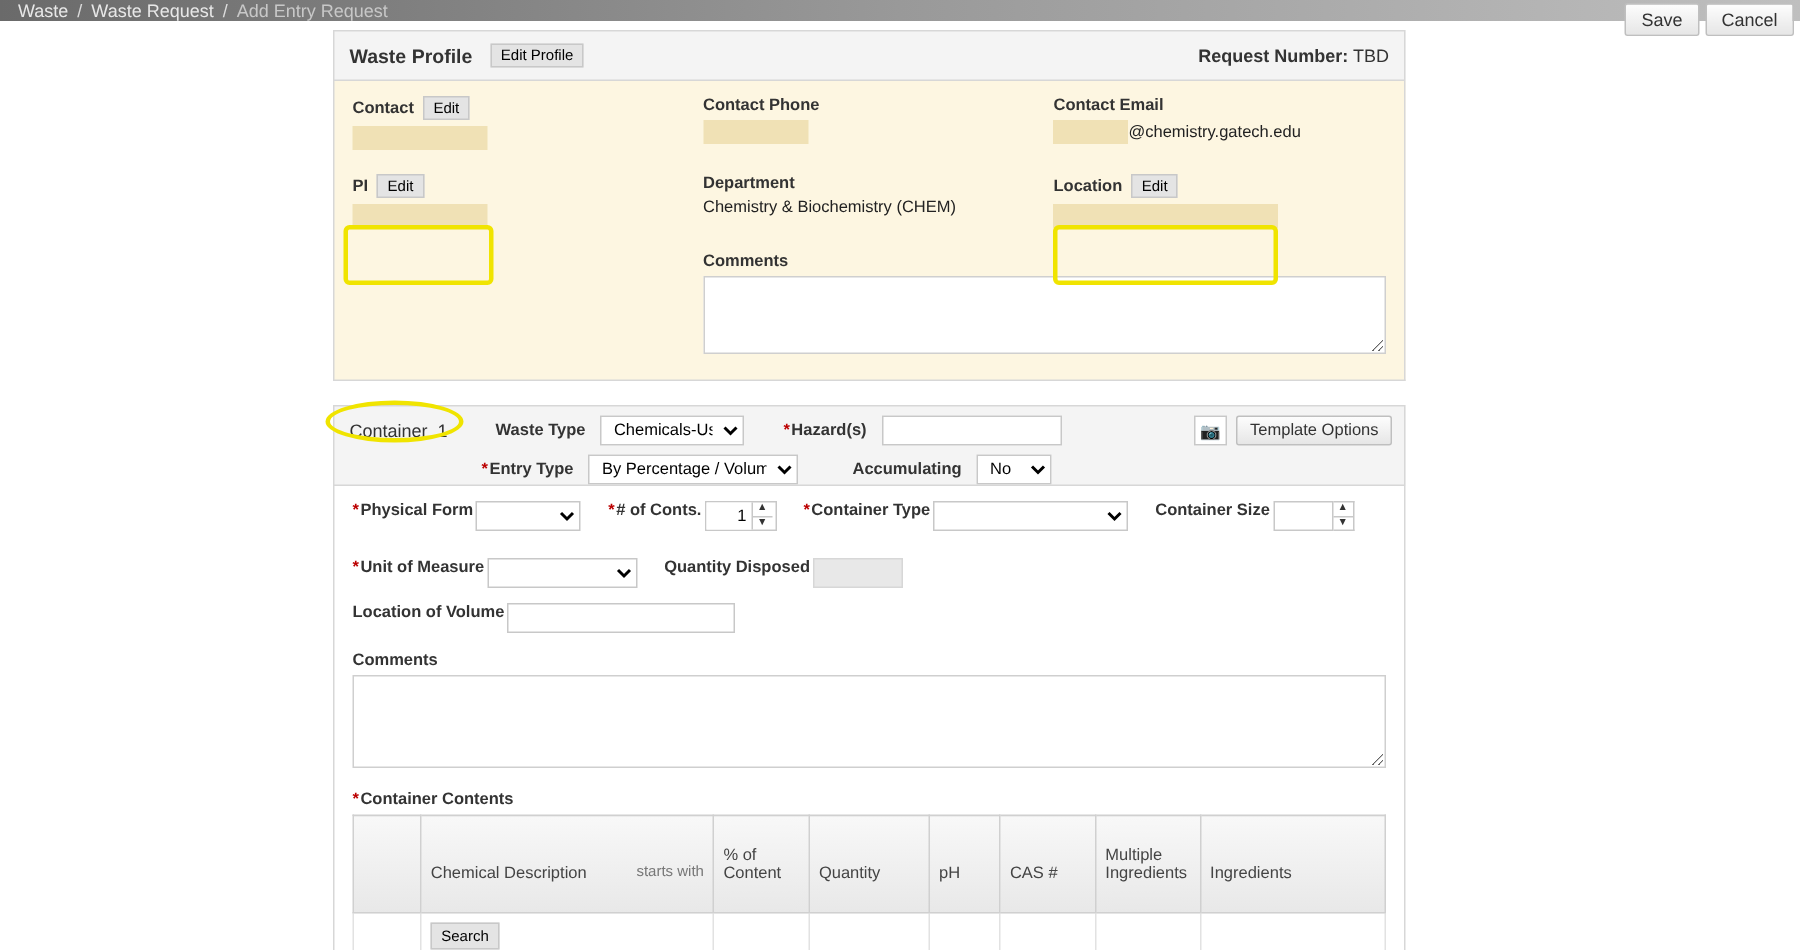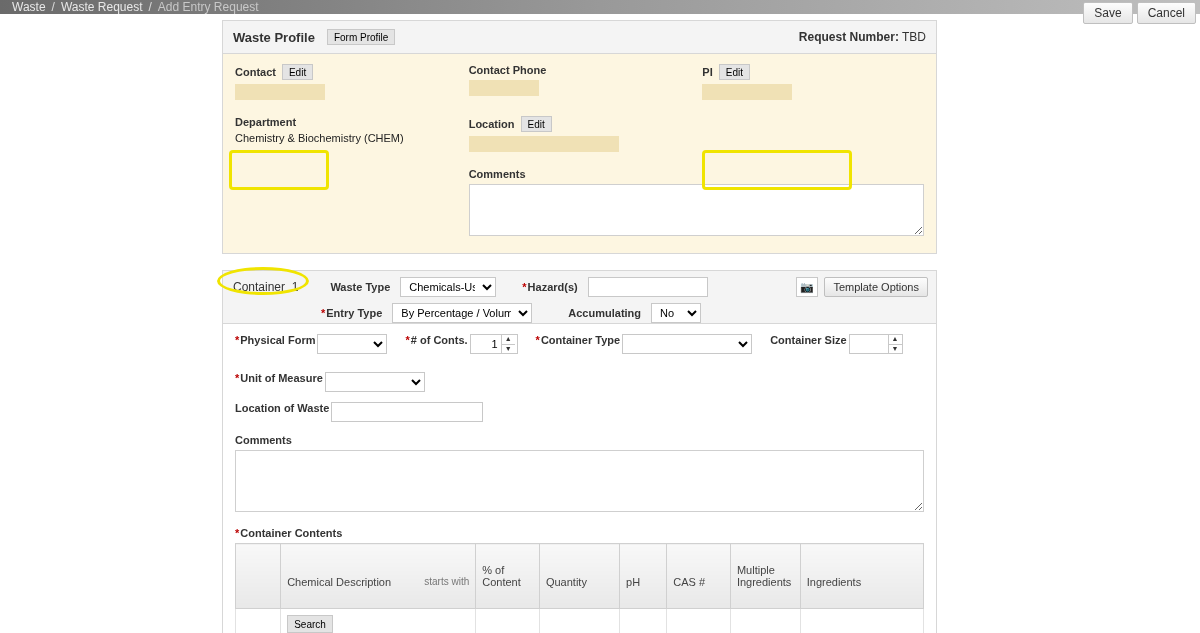--- a/index.html
+++ b/index.html
@@ -212,21 +212,21 @@
     <button class="btn">Save</button>
     <button class="btn">Cancel</button>
   </div>
 </div>
 
 <div class="page">
 
   <div class="profile-head">
     <div style="display:flex;align-items:center;gap:12px;">
       <span class="title">Waste Profile</span>
-      <button class="btn-small">Form Profile</button>
+      <button class="btn-small">Edit Profile</button>
     </div>
     <div class="req-num">
       <b>Request Number:</b>
       <span>TBD</span>
     </div>
   </div>
 
   <div class="profile-body">
     <div class="highlight-box hi-pi"></div>
     <div class="highlight-box hi-loc"></div>
@@ -239,20 +239,29 @@
       <div class="masked"></div>
     </div>
 
     <div>
       <div class="field-label">
           <span>Contact Phone</span>
         </div>
       <div class="masked" style="width:70px"></div>
     </div>
 
+    <div>
+      <div class="field-label">
+          <span>Contact Email</span>
+        </div>
+      <div class="email-row">
+        <div class="masked" style="width:50px"></div>
+        <span class="val-text">@chemistry.gatech.edu</span>
+      </div>
+    </div>
 
     <div>
       <div class="field-label">
         <span>PI</span>
         <button class="btn-small">Edit</button>
       </div>
       <div class="masked"></div>
     </div>
 
     <div>
@@ -337,25 +346,29 @@
           <div style="width:14px;border:1px solid #c8c8c8;border-left:none;display:flex;flex-direction:column;">
             <div style="flex:1;font-size:7px;text-align:center;line-height:8px;border-bottom:1px solid #c8c8c8;cursor:pointer;">▲</div>
             <div style="flex:1;font-size:7px;text-align:center;line-height:8px;cursor:pointer;">▼</div>
           </div>
         </div>
       </div>
       <div class="fcol">
         <span class="lbl"><span class="req">*</span><span>Unit of Measure</span></span>
         <select class="sel" style="width:100px"><option></option></select>
       </div>
+      <div class="fcol">
+        <span class="lbl">Quantity Disposed</span>
+        <div class="readonly-box"></div>
+      </div>
     </div>
 
     <div style="margin-top:10px;">
       <div class="fcol" style="width:190px;">
-        <span class="lbl">Location of Waste</span>
+        <span class="lbl">Location of Volume</span>
         <input class="inp" style="width: 190px;">
       </div>
     </div>
 
     <div class="section-label">Comments</div>
     <textarea class="textarea-big" style=""></textarea>
 
     <div class="section-label"><span class="req">*</span><span>Container Contents</span></div>
 
     <table class="contents">

